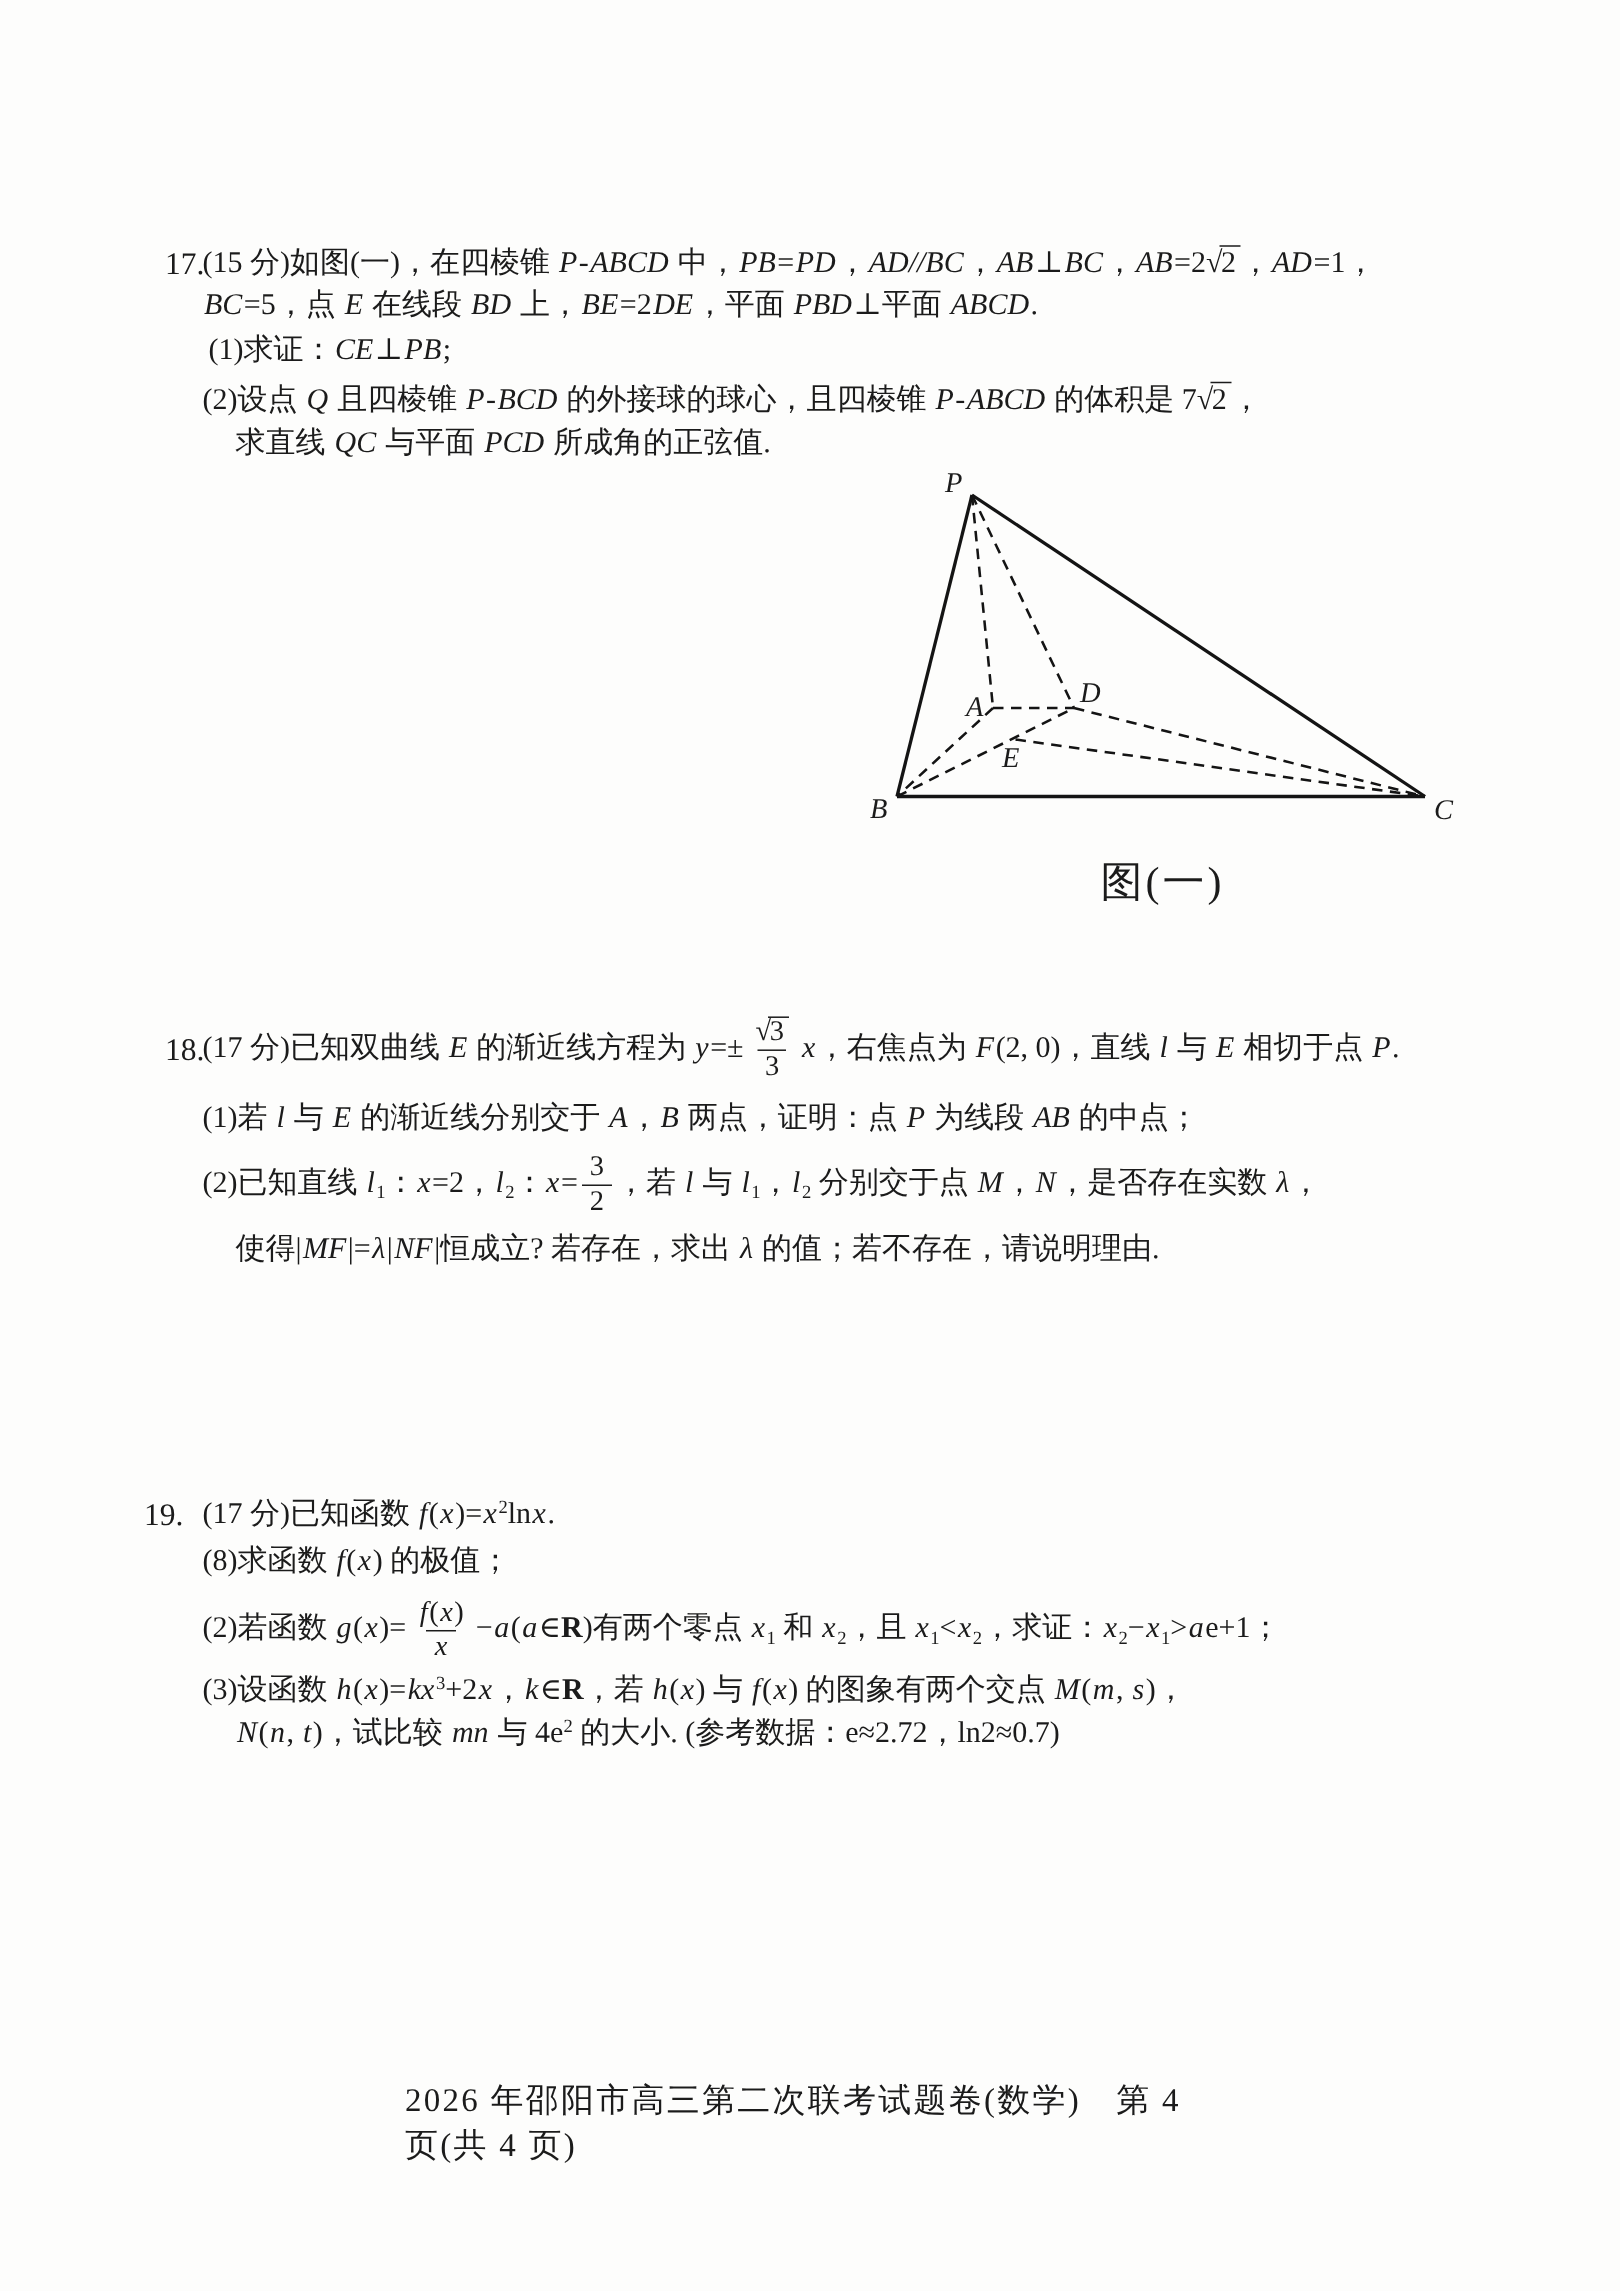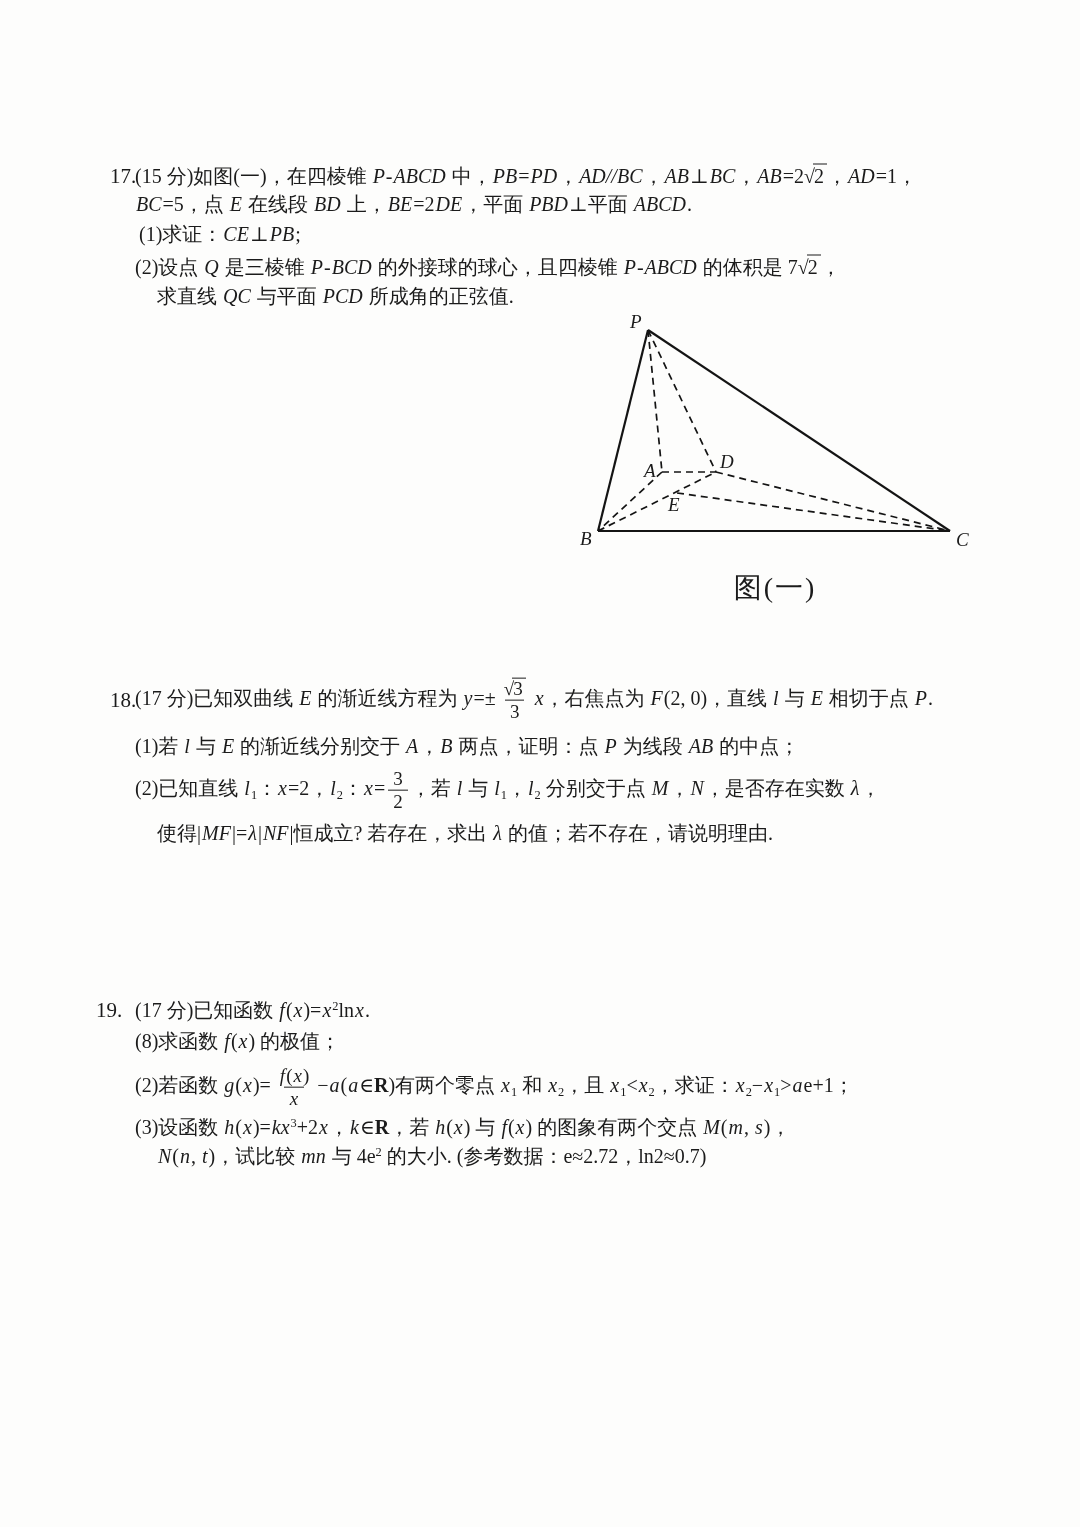--- a/index.html
+++ b/index.html
@@ -56,21 +56,21 @@
 </head>
 <body>
 
 <div class="page">
 
   <section>
     <div class="pnum" style="left:110px;top:176px">17.</div>
     <div class="line" style="left:135px;top:176px"><span>(15 分)如图(一)，在四棱锥 </span><span class="it">P</span><span>-</span><span class="it">ABCD</span><span> 中，</span><span class="it">PB</span><span>=</span><span class="it">PD</span><span>，</span><span class="it">AD//BC</span><span>，</span><span class="it">AB</span><span>⊥</span><span class="it">BC</span><span>，</span><span class="it">AB</span><span>=2</span><span class="sqrt"><span class="rsgn">√</span><span class="rad">2</span></span><span>，</span><span class="it">AD</span><span>=1，</span></div>
     <div class="line" style="left:135px;top:204px"><span class="it">BC</span><span>=5，点 </span><span class="it">E</span><span> 在线段 </span><span class="it">BD</span><span> 上，</span><span class="it">BE</span><span>=2</span><span class="it">DE</span><span>，平面 </span><span class="it">PBD</span><span>⊥平面 </span><span class="it">ABCD</span><span>.</span></div>
     <div class="line" style="left:139px;top:234px"><span>(1)求证：</span><span class="it">CE</span><span>⊥</span><span class="it">PB</span><span>;</span></div>
-    <div class="line" style="left:135px;top:267px"><span>(2)设点 </span><span class="it">Q</span><span> 是三棱锥 </span><span class="it">P</span><span>-</span><span class="it">BCD</span><span> 的外接球的球心，且四棱锥 </span><span class="it">P</span><span>-</span><span class="it">ABCD</span><span> 的体积是 7</span><span class="sqrt"><span class="rsgn">√</span><span class="rad">2</span></span><span>，</span></div>
+    <div class="line" style="left:135px;top:267px"><span>(2)设点 </span><span class="it">Q</span><span> 且四棱锥 </span><span class="it">P</span><span>-</span><span class="it">BCD</span><span> 的外接球的球心，且四棱锥 </span><span class="it">P</span><span>-</span><span class="it">ABCD</span><span> 的体积是 7</span><span class="sqrt"><span class="rsgn">√</span><span class="rad">2</span></span><span>，</span></div>
     <div class="line" style="left:157px;top:296px"><span>求直线 </span><span class="it">QC</span><span> 与平面 </span><span class="it">PCD</span><span> 所成角的正弦值.</span></div>
   </section>
 
   <svg class="figure-svg" width="405" height="240" viewBox="0 0 405 240">
 
     <line x1="70" y1="18" x2="20" y2="219" stroke="#141414" stroke-width="2.2"></line>
     <line x1="70" y1="18" x2="372" y2="219" stroke="#141414" stroke-width="2.2"></line>
     <line x1="20" y1="219" x2="372" y2="219" stroke="#141414" stroke-width="2.2"></line>
 
     <line x1="70" y1="18" x2="84" y2="160" stroke="#141414" stroke-width="1.7" stroke-dasharray="7,5"></line>
@@ -109,14 +109,15 @@
     <div class="line" style="left:135px;top:1010px"><span>(17 分)已知函数 </span><span class="it">f</span><span>(</span><span class="it">x</span><span>)=</span><span class="it">x</span><span class="sup">2</span><span>ln</span><span class="it">x</span><span>.</span></div>
     <div class="line" style="left:135px;top:1041px"><span>(8)求函数 </span><span class="it">f</span><span>(</span><span class="it">x</span><span>) 的极值；</span></div>
     <div class="line" style="left:135px;top:1087px"><span>(2)若函数 </span><span class="it">g</span><span>(</span><span class="it">x</span><span>)=</span><span class="frac">
           <span class="fnum"><span class="it">f</span><span>(</span><span class="it">x</span><span>)</span></span>
           <span class="fden"><span class="it">x</span></span>
         </span><span>−</span><span class="it">a</span><span>(</span><span class="it">a</span><span>∈</span><span class="bd">R</span><span>)有两个零点 </span><span class="it">x</span><span class="sub">1</span><span> 和 </span><span class="it">x</span><span class="sub">2</span><span>，且 </span><span class="it">x</span><span class="sub">1</span><span>&lt;</span><span class="it">x</span><span class="sub">2</span><span>，求证：</span><span class="it">x</span><span class="sub">2</span><span>−</span><span class="it">x</span><span class="sub">1</span><span>&gt;</span><span class="it">a</span><span>e+1；</span></div>
     <div class="line" style="left:135px;top:1127px"><span>(3)设函数 </span><span class="it">h</span><span>(</span><span class="it">x</span><span>)=</span><span class="it">kx</span><span class="sup">3</span><span>+2</span><span class="it">x</span><span>，</span><span class="it">k</span><span>∈</span><span class="bd">R</span><span>，若 </span><span class="it">h</span><span>(</span><span class="it">x</span><span>) 与 </span><span class="it">f</span><span>(</span><span class="it">x</span><span>) 的图象有两个交点 </span><span class="it">M</span><span>(</span><span class="it">m</span><span>, </span><span class="it">s</span><span>)，</span></div>
     <div class="line" style="left:157px;top:1156px"><span class="it">N</span><span>(</span><span class="it">n</span><span>, </span><span class="it">t</span><span>)，试比较 </span><span class="it">mn</span><span> 与 4e</span><span class="sup">2</span><span> 的大小. (参考数据：e≈2.72，ln2≈0.7)</span></div>
   </section>
 
+  <div class="footer">2026 年邵阳市高三第二次联考试题卷(数学)　第 4 页(共 4 页)</div>
 
 </div>
 
 </body></html>

